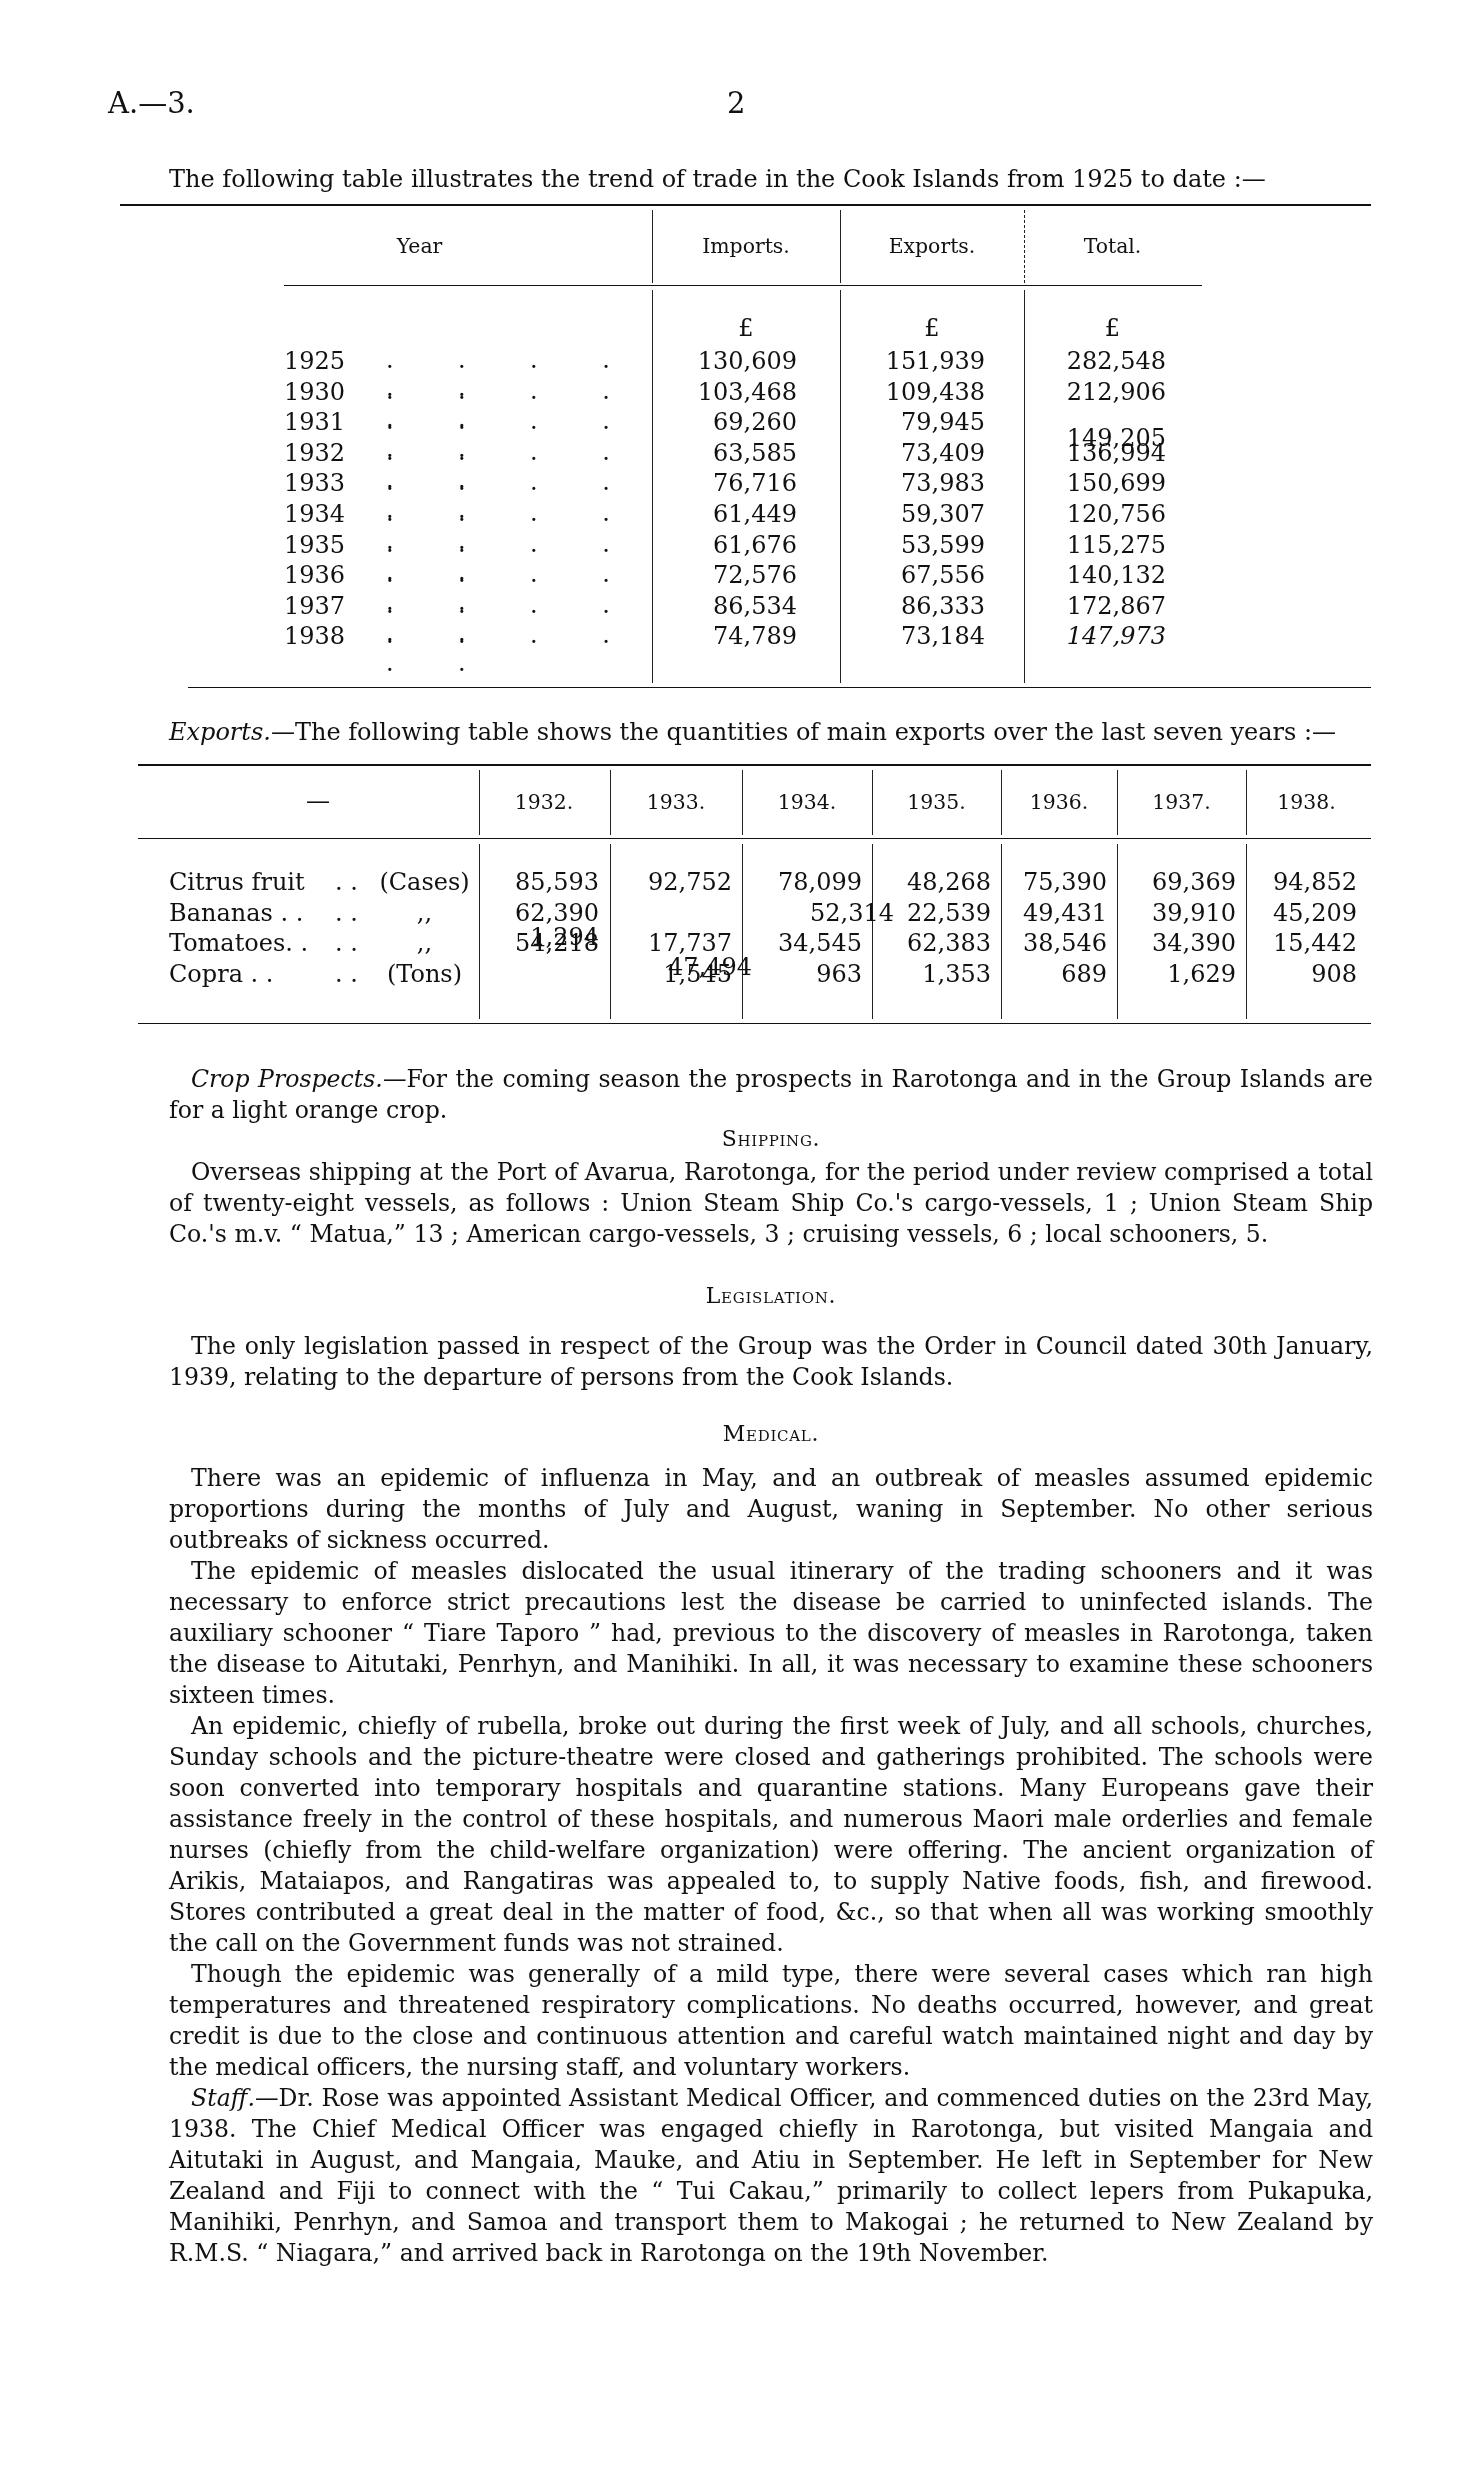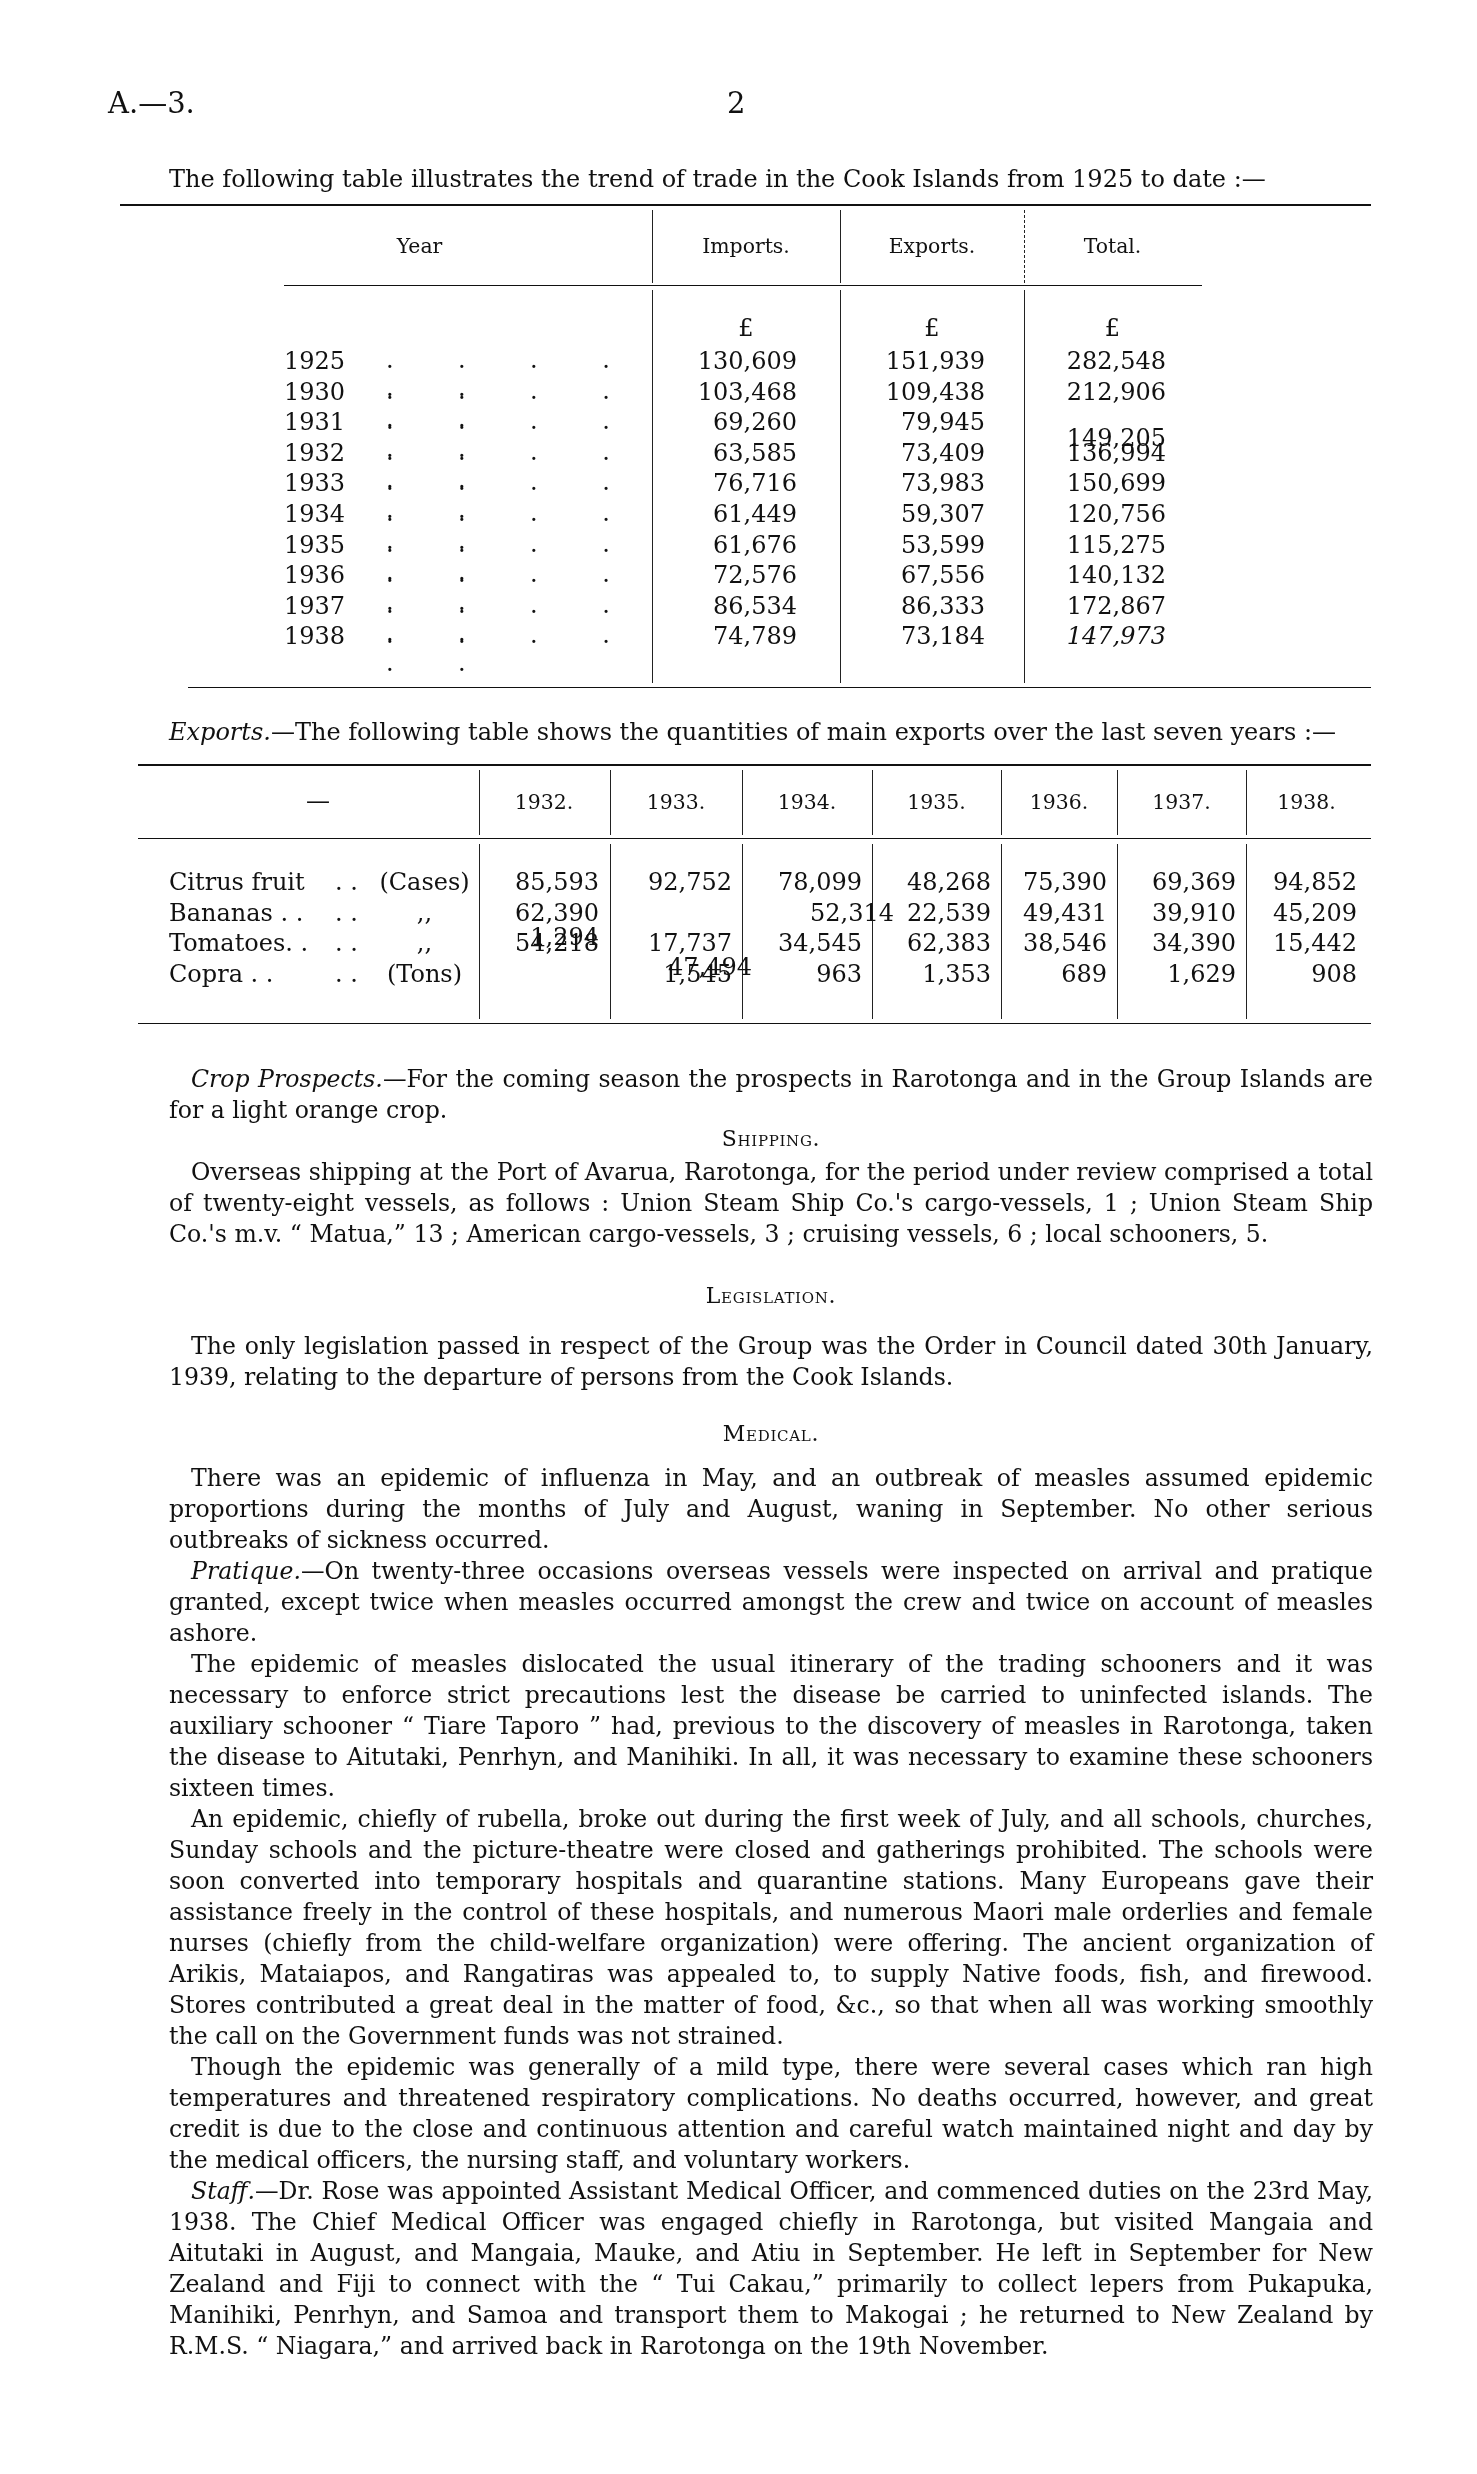--- a/index.html
+++ b/index.html
@@ -182,19 +182,18 @@
 
 <div class="center" style="top:1126px;">Shipping.</div>
 <div class="para" style="top:1157px;"><span class="indent"></span><span>Overseas shipping at the Port of Avarua, Rarotonga, for the period under review comprised a total of twenty-eight vessels, as follows :  Union Steam Ship Co.'s cargo-vessels, 1 ;  Union Steam Ship Co.'s m.v. “ Matua,” 13 ;  American cargo-vessels, 3 ;  cruising vessels, 6 ;  local schooners, 5.</span></div>
 
 <div class="center" style="top:1283px;">Legislation.</div>
 <div class="para" style="top:1331px;"><span class="indent"></span><span>The only legislation passed in respect of the Group was the Order in Council dated 30th January, 1939, relating to the departure of persons from the Cook Islands.</span></div>
 
 <div class="center" style="top:1421px;">Medical.</div>
 <div class="para" style="top:1463px;">
   <div><span class="indent"></span><span>There was an epidemic of influenza in May, and an outbreak of measles assumed epidemic proportions during the months of July and August, waning in September.   No other serious outbreaks of sickness occurred.</span></div>
-  <div><span class="indent"></span><i>Pratique.</i><span>—On twenty-three occasions overseas vessels were inspected on arrival and pratique granted, except twice when measles occurred amongst the crew and twice on account of measles ashore.</span></div>
   <div><span class="indent"></span><span>The epidemic of measles dislocated the usual itinerary of the trading schooners and it was necessary to enforce strict precautions lest the disease be carried to uninfected islands.  The auxiliary schooner “ Tiare Taporo ” had, previous to the discovery of measles in Rarotonga, taken the disease to Aitutaki, Penrhyn, and Manihiki.  In all, it was necessary to examine these schooners sixteen times.</span></div>
   <div><span class="indent"></span><span>An epidemic, chiefly of rubella, broke out during the first week of July, and all schools, churches, Sunday schools and the picture-theatre were closed and gatherings prohibited. The schools were soon converted into temporary hospitals and quarantine stations.  Many Europeans gave their assistance freely in the control of these hospitals, and numerous Maori male orderlies and female nurses (chiefly from the child-welfare organization) were offering.  The ancient organization of Arikis, Mataiapos, and Rangatiras was appealed to, to supply Native foods, fish, and firewood.  Stores contributed a great deal in the matter of food, &amp;c., so that when all was working smoothly the call on the Government funds was not strained.</span></div>
   <div><span class="indent"></span><span>Though the epidemic was generally of a mild type, there were several cases which ran high temperatures and threatened respiratory complications.  No deaths occurred, however, and great credit is due to the close and continuous attention and careful watch maintained night and day by the medical officers, the nursing staff, and voluntary workers.</span></div>
   <div><span class="indent"></span><i>Staff.</i><span>—Dr. Rose was appointed Assistant Medical Officer, and commenced duties on the 23rd May, 1938.  The Chief Medical Officer was engaged chiefly in Rarotonga, but visited Mangaia and Aitutaki in August, and Mangaia, Mauke, and Atiu in September.  He left in September for New Zealand and Fiji to connect with the “ Tui Cakau,” primarily to collect lepers from Pukapuka, Manihiki, Penrhyn, and Samoa and transport them to Makogai ; he returned to New Zealand by R.M.S. “ Niagara,” and arrived back in Rarotonga on the 19th November.</span></div>
 </div>
 
 
 </body></html>

